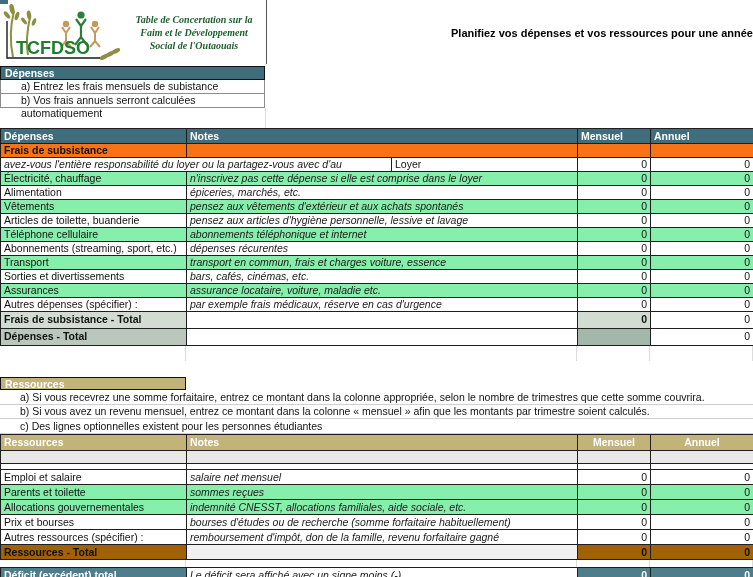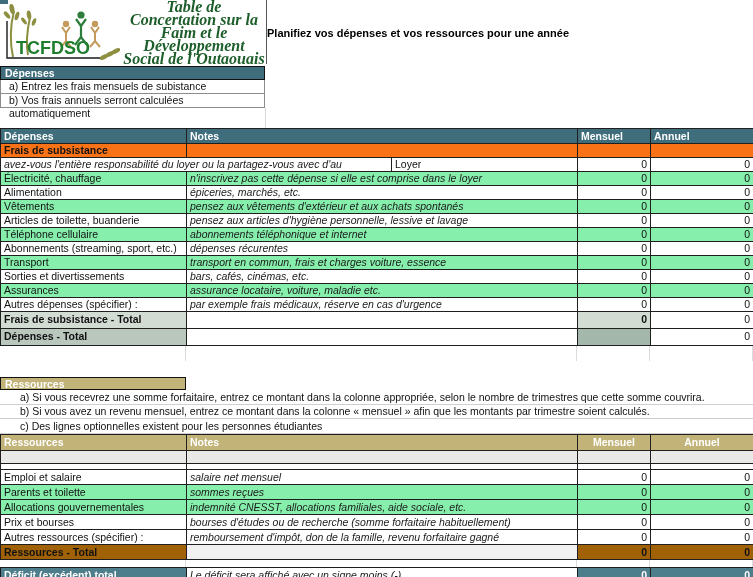--- a/index.html
+++ b/index.html
@@ -7,29 +7,29 @@
     width:753px;height:577px;overflow:hidden;background:#fff;
     font-family:"Liberation Sans",sans-serif;font-size:10.5px;color:#111;
     position:relative;
   }
   
   .top{height:66px;display:flex;position:relative}
   .corner-chip{position:absolute;left:0;top:0;width:8px;height:4px;background:#3f6d7c}
   .logo-cell{width:266px;height:64px;border-right:1px solid #555;display:flex;align-items:center;position:relative}
   .logo-svg{flex:0 0 auto}
   .org-lines{width:172px;text-align:center;font-family:"Liberation Serif",serif;
-    font-weight:bold;font-style:italic;color:#1d5e2b;font-size:16px;line-height:13px;margin-left:2px}
-  .title-cell{flex:1;display:flex;align-items:center;justify-content:flex-start}
+    font-weight:bold;font-style:italic;color:#1d5e2b;font-size:10px;line-height:13px;margin-left:2px}
+  .title-cell{flex:1;display:flex;align-items:center;justify-content:flex-end}
   .title-cell .t{font-weight:bold;font-size:11px;color:#000}
   
   .band{box-sizing:border-box;height:14px;line-height:13px;background:#3f6d7c;color:#fff;
     font-weight:bold;padding-left:4px;border:1px solid #111}
   .band-dep{width:265px}
   .band-res{width:186px;background:#c2b379;height:13px;margin-top:8px}
-  .instr-cell{box-sizing:border-box;width:265px;height:14px;line-height:13px;padding-left:8px;
+  .instr-cell{box-sizing:border-box;width:265px;height:14px;line-height:13px;padding-left:20px;
     border-left:1px solid #8c8c8c;border-right:1px solid #8c8c8c;border-bottom:1px solid #8c8c8c}
   .blank20{height:20px;position:relative}
   .blank20:after{content:"";position:absolute;left:265px;top:0;height:100%;border-left:1px solid #d9d9d9}
   .instr-wide{box-sizing:border-box;height:15px;line-height:14px;padding-left:20px;
     border-bottom:1px solid #cfcfcf;position:relative}
   .instr-wide.h14{height:14px;line-height:13px}
   
   .tbl{width:754px;border-top:1px solid #1f1f1f;border-left:1px solid #1f1f1f;box-sizing:border-box}
   .trow{display:flex;height:14px;line-height:13px;background:#fff}
   .trow.h15{height:15px;line-height:14px}

